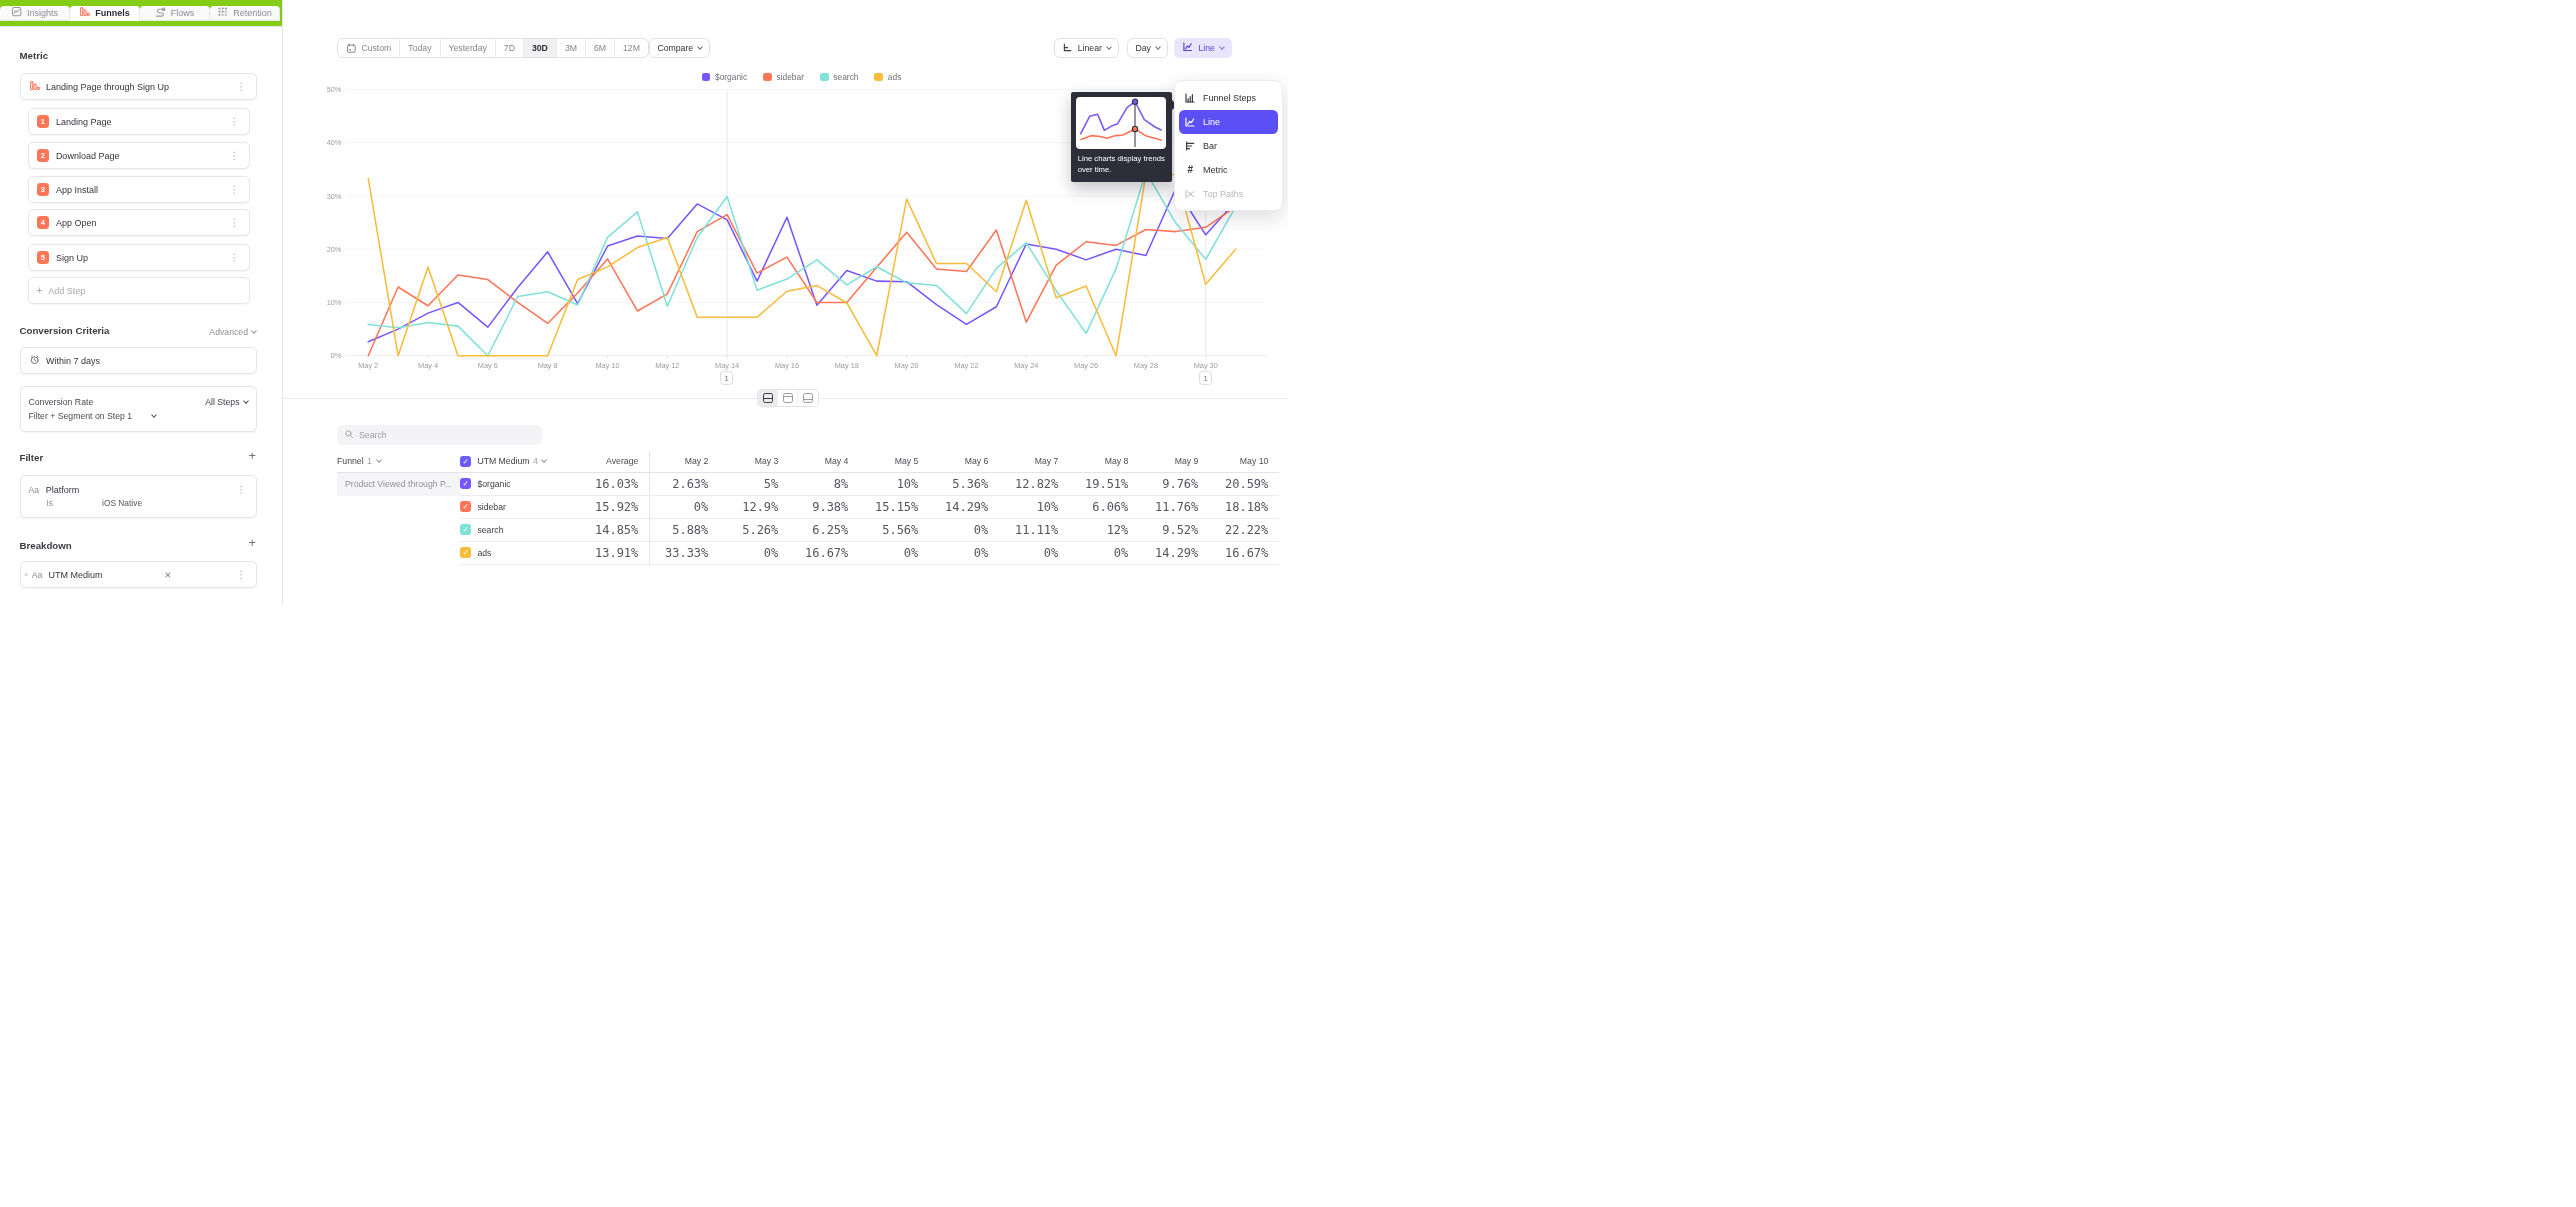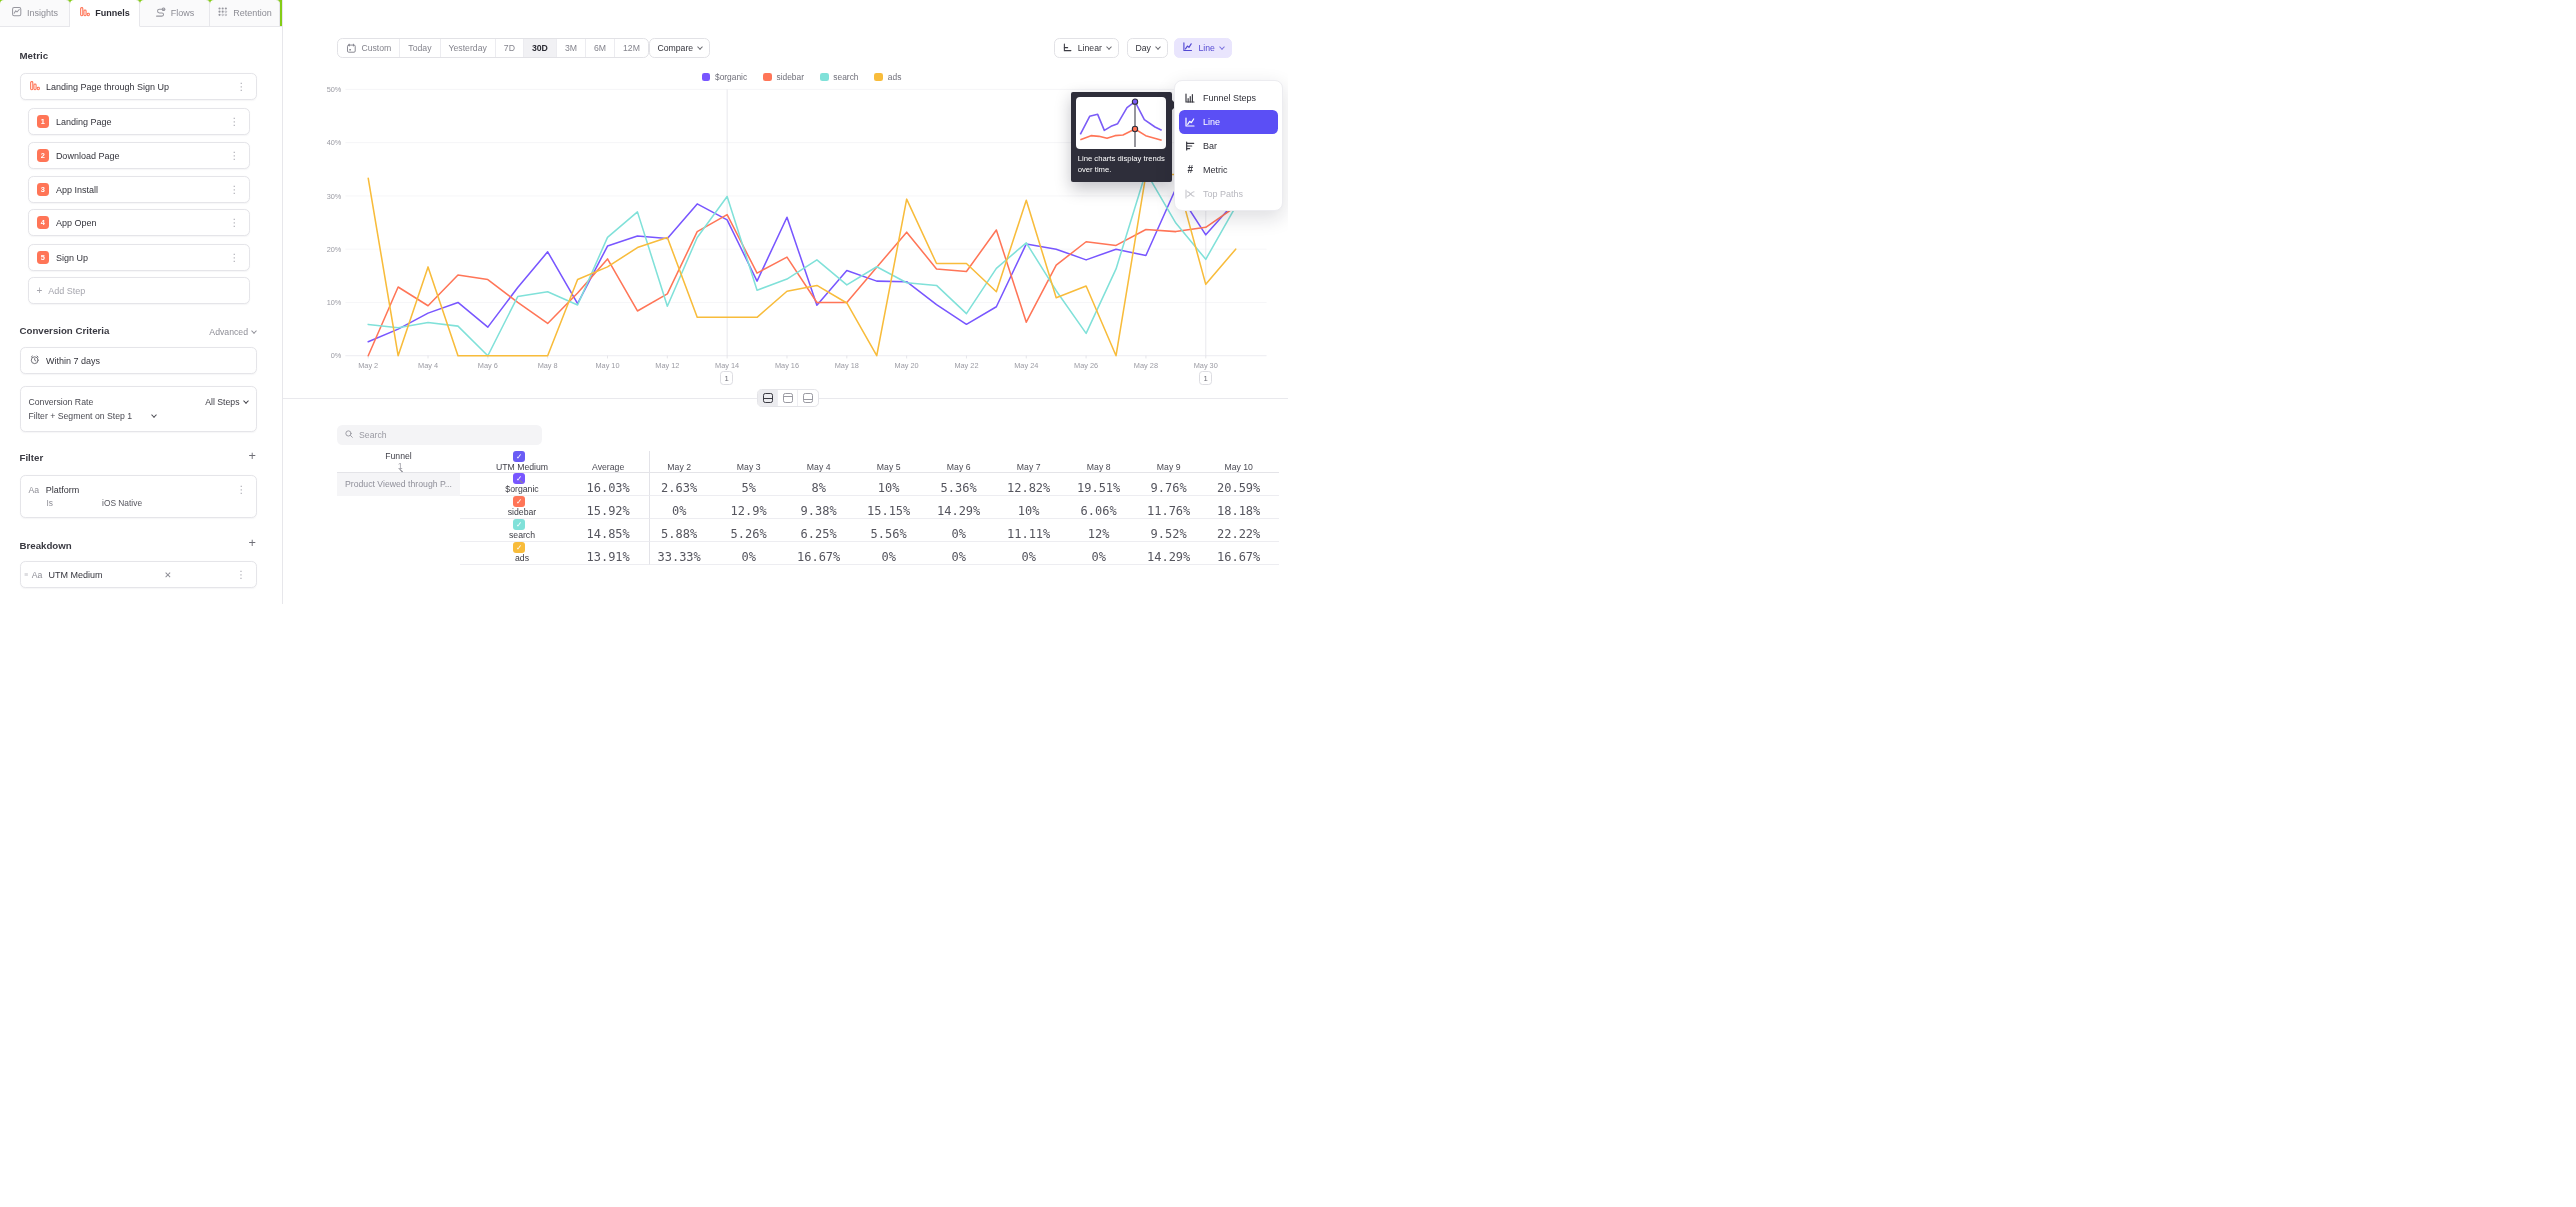--- a/index.html
+++ b/index.html
@@ -2,21 +2,21 @@
 <html style="font-size:10.7px"><head>
 <meta charset="utf-8">
 <style>
   * { margin:0; padding:0; box-sizing:border-box; }
   html,body { width:1288px; height:604px; overflow:hidden; background:#fff;
     font-family:"Liberation Sans", sans-serif; color:#34343c; }
   .app { position:relative; width:1288px; height:604px; display:flex; }
 
   
   .left-col { width:283px; height:100%; border-right:0.7px solid #e7e7eb; flex:none; position:relative; }
-  .tabbar { height:27px; display:flex; background:#84cc16; border-bottom:0.7px solid #e7e7eb; }
+  .tabbar { height:27px; display:flex; background:#84cc16; border-bottom:0.7px solid #e7e7eb;align-items:center; }
   .tab { width:70px; display:flex; align-items:center; justify-content:center; gap:4.7px;
     font-size:9px; color:#8c8c94; border-right:0.7px solid #e7e7eb; cursor:pointer;
     margin-bottom:-0.7px; border-bottom:0.7px solid #e7e7eb; background:#fafafb;
     border-top-left-radius:4px; border-top-right-radius:4px; }
   .tab svg { color:#97979f; }
   .tab.active { background:#fff; border-bottom-color:#fff; color:#2c2c34; font-weight:bold; }
   .tab.active svg { color:#FF7557; }
 
   .sidebar { position:relative; height:577px; }
   .side-h { position:absolute; left:19.5px; font-size:9.7px; font-weight:bold; color:#3a3a42; }
@@ -90,21 +90,21 @@
   .vt .ic::after { content:""; position:absolute; left:0; right:0; height:0; border-top:1.1px solid currentColor; }
   .vt.mid .ic::after { top:45%; }
   .vt.top .ic::after { top:22%; }
   .vt.bot .ic::after { top:68%; }
 
   .searchbox { position:absolute; left:54px; top:425px; width:205px; height:19.5px; background:#f4f4f6;
     border-radius:5.4px; display:flex; align-items:center; padding:0 6.7px; gap:5.4px; color:#9a9aa2; cursor:text; }
   .searchbox .ph { font-size:8.7px; }
 
   .tbl { position:absolute; left:54px; top:451px; display:grid; z-index:2; }
-  .tc { display:flex; align-items:center; font-size:8.7px; height:23px;flex-direction:column; }
+  .tc { display:flex; align-items:center; font-size:8.7px; height:23px; }
   .tc.hdr { height:21.5px; color:#4c4c55; border-bottom:0.7px solid #e4e4e8; }
   .tc.num { justify-content:flex-end; padding-right:10.7px; font-family:"DejaVu Sans Mono", monospace; font-size:12px; color:#55555e; }
   .tc.hnum { justify-content:flex-end; padding-right:10.7px; }
   .tc.sep { border-left:0.7px solid #e3e3e8; }
   .tc.rb { border-bottom:0.7px solid #ededf1; }
   .fun-cell { grid-column:1; background:#f5f5f7; color:#90909a; font-size:8.7px; padding:6px 8px;
     white-space:nowrap; overflow:hidden; align-items:flex-start; }
   .cb { width:11.4px; height:11.4px; border-radius:3px; display:flex; align-items:center; justify-content:center;
     color:#fff; font-size:7.4px; flex:none; cursor:pointer; }
   .muted { color:#a0a0a8; margin-left:3.4px; }

